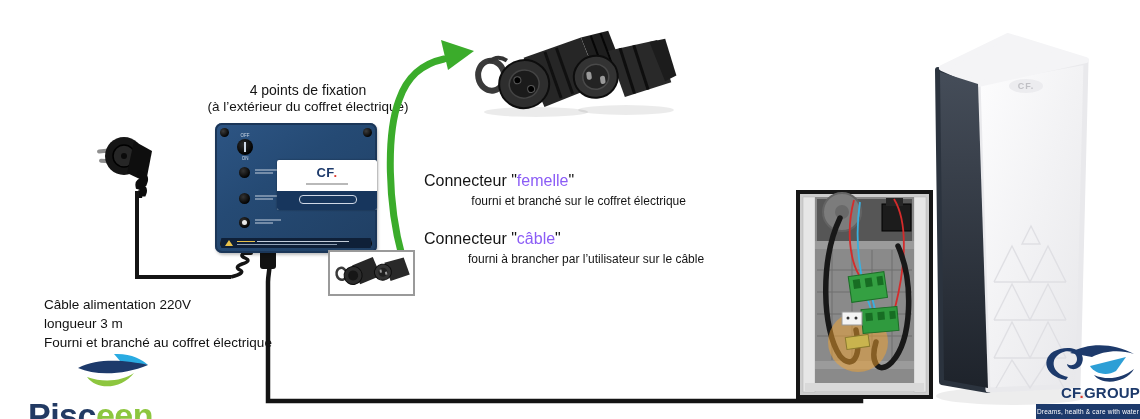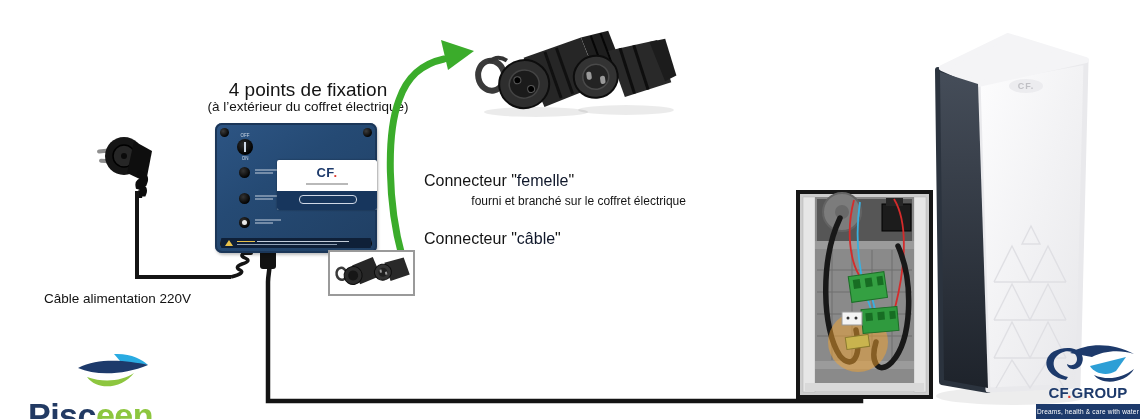--- a/index.html
+++ b/index.html
@@ -5,32 +5,32 @@
   html,body{margin:0;padding:0;background:#fff;}
   #canvas{position:relative;width:1140px;height:419px;background:#ffffff;overflow:hidden;
           font-family:"Liberation Sans","DejaVu Sans",sans-serif;color:#1a1a1a;}
   .abs{position:absolute;}
 
   
   #title{left:85px;top:4px;font-size:31px;font-weight:600;color:#234a70;letter-spacing:.2px;}
 
   
   #fixation{left:188px;top:82px;width:240px;text-align:center;line-height:15px;color:#141414;}
-  #fixation .l1{font-size:19px;}
+  #fixation .l1{font-size:14px;}
   #fixation .l2{font-size:13.5px;}
 
   
   .conn-block{left:424px;width:360px;font-size:16px;line-height:21px;color:#141414;}
   #conn-female{top:170px;}
   #conn-male{top:228px;}
-  .magenta{color:#0f172a;}
+  .magenta{color:#8b5cf6;}
   .desc{white-space:pre;font-size:12px;margin-left:44px;}
 
   
-  #cable-note{left:44px;top:289px;font-size:13.5px;line-height:19px;color:#111;}
+  #cable-note{left:44px;top:295px;font-size:13.5px;line-height:19px;color:#111;}
 
   
   #ctrl-box{left:215px;top:123px;width:162px;height:130px;background:linear-gradient(145deg,#2d5584 0%,#254a74 40%,#203f63 100%);
             border-radius:7px;box-shadow:inset 0 0 0 2px #1b3658, 1px 2px 3px rgba(0,0,0,.25);}
   .screw{position:absolute;width:9px;height:9px;border-radius:50%;background:radial-gradient(circle at 35% 35%,#3c3c3c,#050505 70%);}
   #knob-wrap{position:absolute;left:18px;top:10px;width:24px;text-align:center;}
   .tinywhite{font-size:4.5px;color:#cfd9e6;line-height:5px;display:block;}
   #knob{width:16px;height:16px;margin:1px auto;border-radius:50%;background:radial-gradient(circle at 40% 35%,#2e2e2e,#000 70%);position:relative;}
   #knob:after{content:"";position:absolute;left:7px;top:3px;width:2px;height:10px;background:#cfd9e6;}
   .port{position:absolute;left:24px;width:11px;height:11px;border-radius:50%;background:radial-gradient(circle at 38% 35%,#343434,#000 75%);}
@@ -60,21 +60,21 @@
   
   #mini-frame{left:328px;top:250px;width:87px;height:46px;background:#fff;border:2px solid #9a9a9a;box-sizing:border-box;}
 
   
   #pisceen-text{left:28px;top:378px;font-size:34px;font-weight:600;letter-spacing:-.5px;margin-top:18px;}
   #pisceen-text .p1{color:#223a63;}
   #pisceen-text .p2{color:#8dc63f;}
 
   
   #cfgroup{left:1036px;top:344px;width:104px;height:75px;}
-  #cfgroup-text{position:absolute;left:0;top:40px;width:104px;text-align:center;font-size:15px;font-weight:800;color:#1d3a6b;letter-spacing:.2px;}
+  #cfgroup-text{position:absolute;left:0;top:40px;width:104px;text-align:right;font-size:15px;font-weight:800;color:#1d3a6b;letter-spacing:.2px;}
   #cfgroup-text .dot{color:#e03c31;}
   #cfgroup-tag{position:absolute;left:0;top:60px;width:104px;height:15px;background:#1d3a6b;color:#fff;
                font-size:6.5px;line-height:15px;text-align:center;letter-spacing:.2px;}
 
   svg{display:block;}
 </style>
 </head>
 <body>
 
 <div id="canvas">
@@ -194,20 +194,21 @@
   <div id="conn-female" class="abs conn-block">
     <div>
       <span>Connecteur "</span><span class="magenta">femelle</span><span>"</span>
     </div>
     <div class="desc"> fourni et branché sur le coffret électrique</div>
   </div>
   <div id="conn-male" class="abs conn-block">
     <div>
       <span>Connecteur "</span><span class="magenta">câble</span><span>"</span>
     </div>
+    <div class="desc">fourni à brancher par l’utilisateur sur le câble</div>
   </div>
 
   <div id="mini-frame" class="abs">
     <svg width="83" height="42" viewBox="0 0 83 42">
       <g transform="rotate(-12 30 22)">
         <ellipse cx="12" cy="18" rx="5" ry="6" fill="none" stroke="#3a3a3a" stroke-width="2.5"></ellipse>
         <polygon points="24,12 46,8 50,28 28,32" fill="#262626"></polygon>
         <ellipse cx="23" cy="22" rx="9" ry="9" fill="#2c2c2c" stroke="#0d0d0d"></ellipse>
         <ellipse cx="23" cy="22" rx="5" ry="5" fill="#161616"></ellipse>
       </g>
@@ -216,20 +217,22 @@
         <ellipse cx="53" cy="19" rx="8.5" ry="8" fill="#333" stroke="#0d0d0d"></ellipse>
         <ellipse cx="53" cy="19" rx="4.5" ry="4.5" fill="#1f1f1f"></ellipse>
         <rect x="50" y="16" width="2" height="3" fill="#999"></rect>
         <rect x="55" y="19" width="2" height="3" fill="#999"></rect>
       </g>
     </svg>
   </div>
 
   <div id="cable-note" class="abs">
     <div>Câble alimentation 220V</div>
+    <div>longueur 3 m</div>
+    <div>Fourni et branché au coffret électrique</div>
   </div>
 
   <svg class="abs" style="left:796px;top:190px;" width="137" height="209" viewBox="0 0 137 209">
     <rect x="2" y="2" width="133" height="205" fill="#cdcdcd" stroke="#161616" stroke-width="4"></rect>
     <rect x="7" y="7" width="12" height="195" fill="#e6e6e6" stroke="#b5b5b5" stroke-width="0.5"></rect>
     <rect x="118" y="7" width="12" height="195" fill="#e6e6e6" stroke="#b5b5b5" stroke-width="0.5"></rect>
     <rect x="19" y="7" width="99" height="186" fill="#8a8a8a"></rect>
     <rect x="21" y="9" width="95" height="42" fill="#565656"></rect>
     <circle cx="46" cy="22" r="19" fill="#7c7c7c" stroke="#636363" stroke-width="2"></circle>
     <circle cx="46" cy="22" r="7" fill="#696969"></circle>

